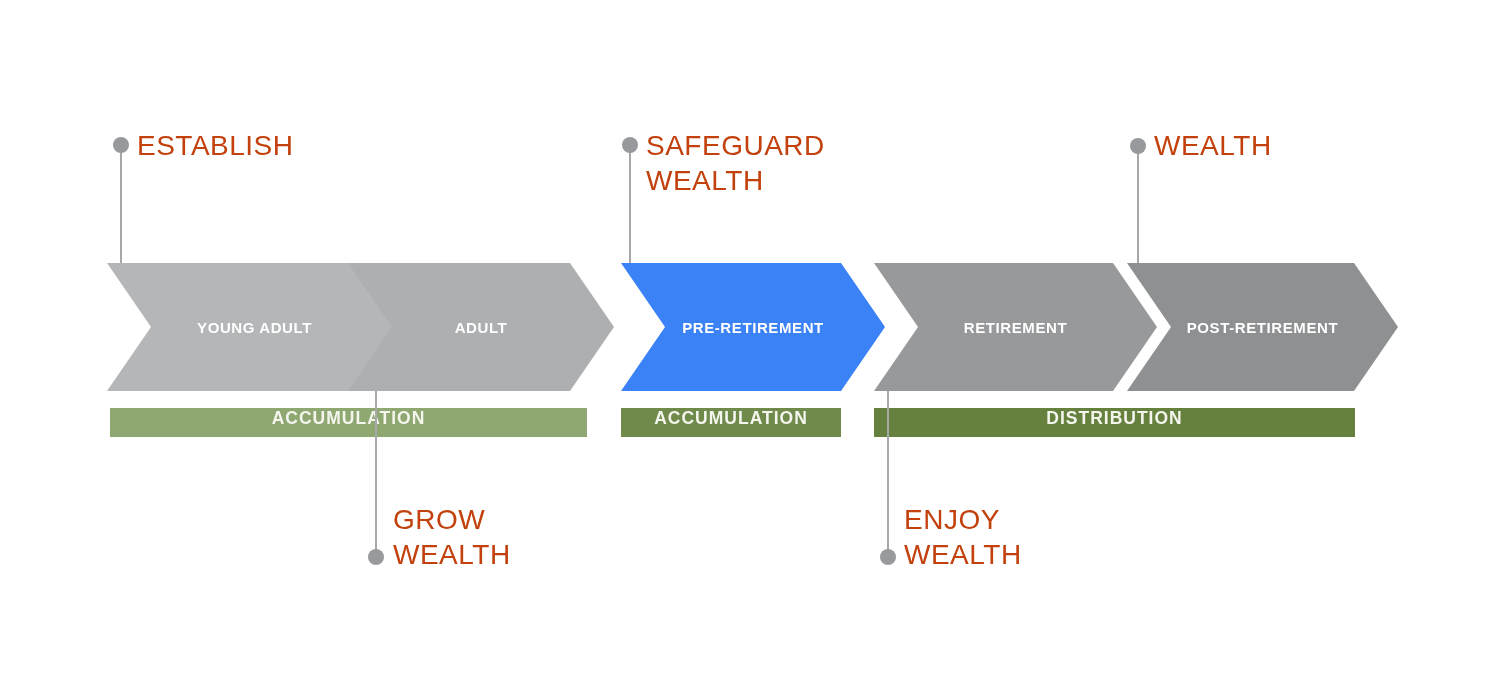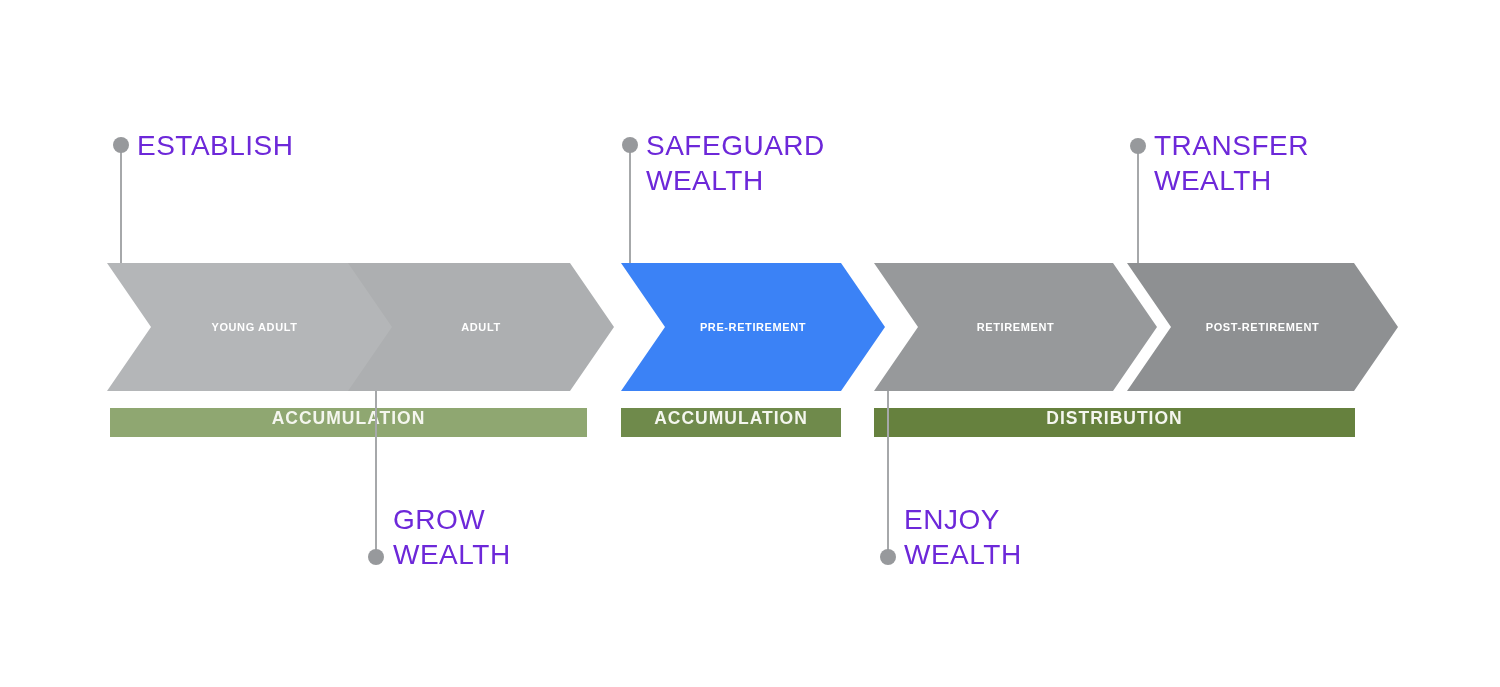--- a/index.html
+++ b/index.html
@@ -17,21 +17,21 @@
     top: 263px;
     height: 128px;
     display: flex;
     align-items: center;
     justify-content: center;
     clip-path: polygon(0 0, calc(100% - 44px) 0, 100% 50%, calc(100% - 44px) 100%, 0 100%, 44px 50%);
     z-index: 2;
   }
   .chevron-label {
     color: #ffffff;
-    font-size: 11px;
+    font-size: 15px;
     font-weight: 700;
     letter-spacing: 0.6px;
     white-space: nowrap;
   }
   
   .phase-bar {
     position: absolute;
     top: 408px;
     height: 29px;
     display: flex;
@@ -57,21 +57,21 @@
     width: 16px;
     height: 16px;
     border-radius: 50%;
     background: #97999c;
     z-index: 4;
   }
   .callout-text {
     position: absolute;
     font-size: 28px;
     line-height: 35px;
-    color: #6d28d9;
+    color: #c2410c;
     letter-spacing: 0.5px;
     white-space: nowrap;
     z-index: 4;
   }
 </style>
 </head>
 <body>
 
 <div class="canvas">
   <div id="stages-root">
@@ -115,21 +115,20 @@
     <div class="callout-dot" style="left: 622px; top: 137px;"></div>
     <div class="callout-text" style="left: 646px; top: 128px;">
       <div>SAFEGUARD</div>
       <div>WEALTH</div>
     </div>
   </div>
       <div>
     <div class="callout-line" style="left: 1137px; top: 146px; height: 117px;"></div>
     <div class="callout-dot" style="left: 1130px; top: 138px;"></div>
     <div class="callout-text" style="left: 1154px; top: 128px;">
-      <div>TRANSFER</div>
       <div>WEALTH</div>
     </div>
   </div>
       <div>
     <div class="callout-line" style="left: 375px; top: 391px; height: 166px;"></div>
     <div class="callout-dot" style="left: 368px; top: 549px;"></div>
     <div class="callout-text" style="left: 393px; top: 502px;">
       <div>GROW</div>
       <div>WEALTH</div>
     </div>

